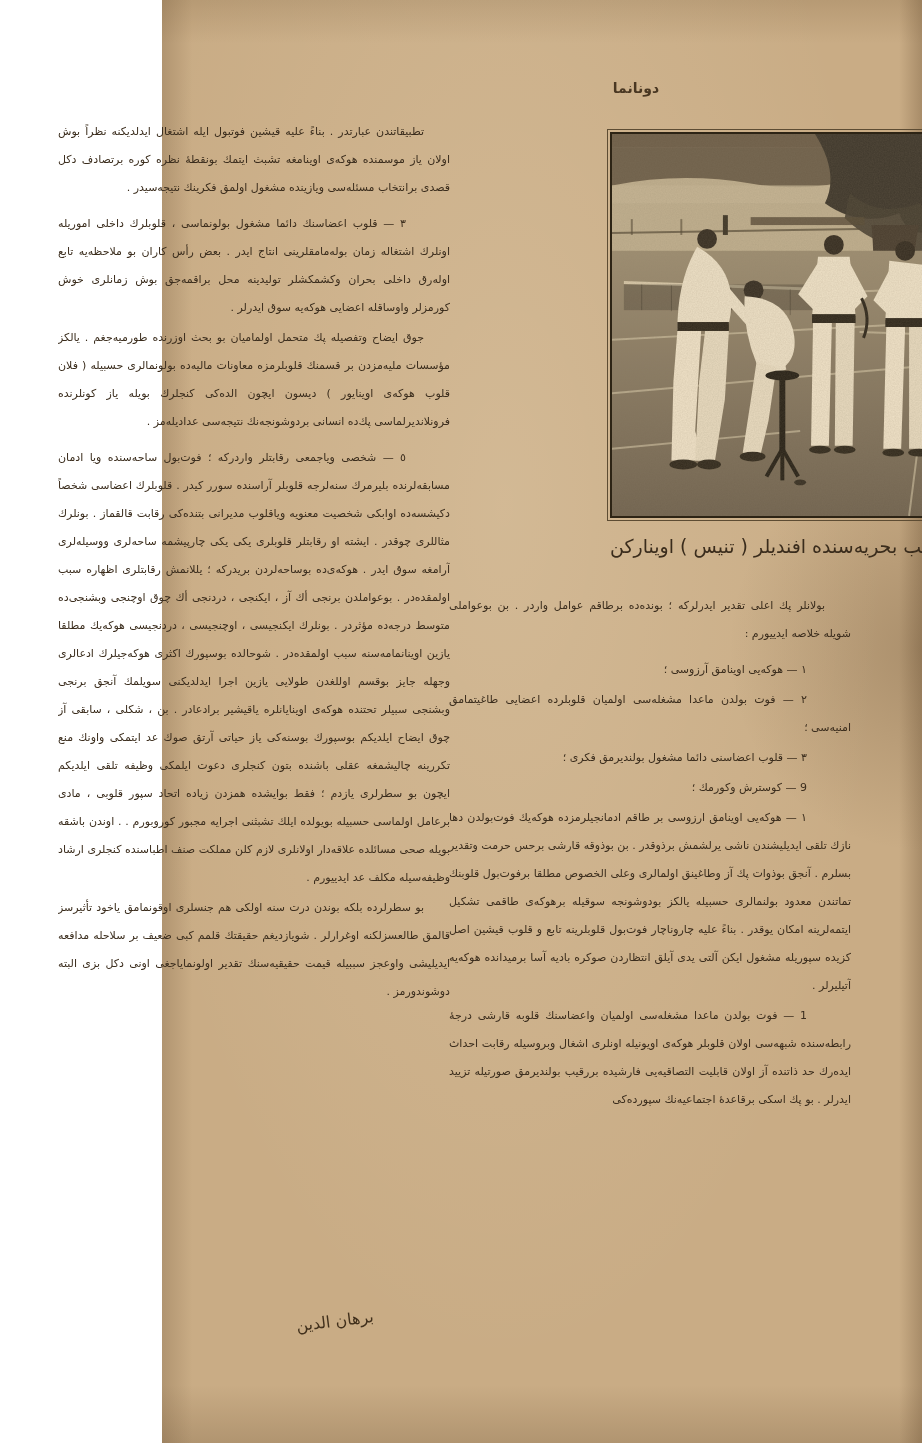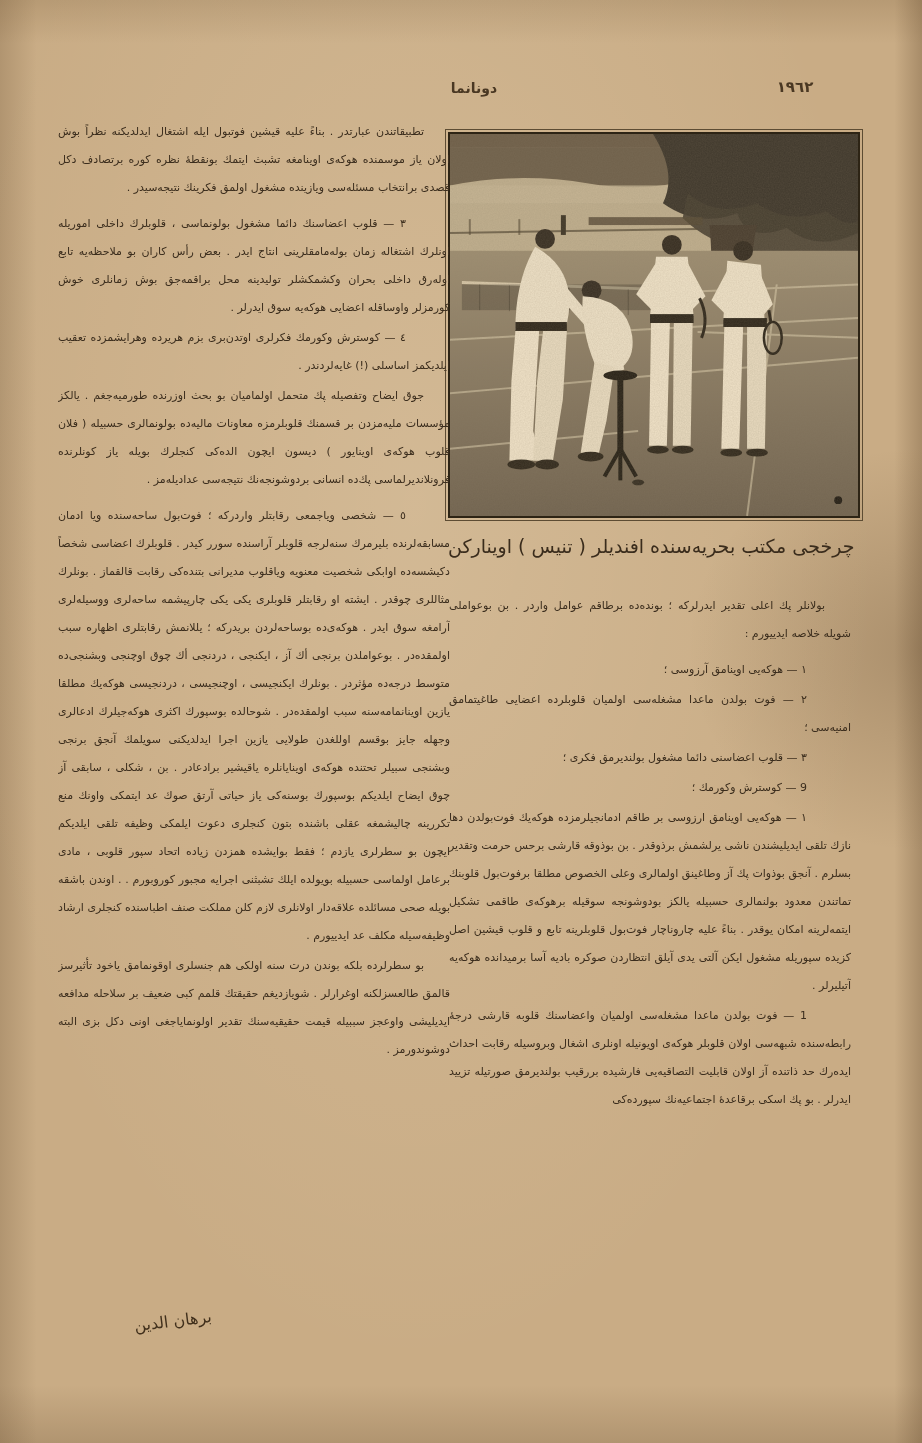--- a/index.html
+++ b/index.html
@@ -1,18 +1,18 @@
 <!DOCTYPE html>
 <html lang="ota" dir="rtl"><head>
 <meta charset="utf-8">
 <style>
   html,body{margin:0;padding:0;}
   body{width:922px;height:1443px;overflow:hidden;font-family:"DejaVu Sans",sans-serif;}
   .page{
-    position:relative;width:922px;height:1443px;
+    position:relative;width:760px;height:1443px;
     background:#c9ac85;
     background-image:
       radial-gradient(ellipse at 45% 35%, rgba(255,244,220,0.18), rgba(0,0,0,0) 65%),
       radial-gradient(ellipse at 100% 45%, rgba(80,58,34,0.25), rgba(0,0,0,0) 18%),
       linear-gradient(to right, rgba(90,65,38,0.22), rgba(0,0,0,0) 4%),
       linear-gradient(to left, rgba(90,65,38,0.30), rgba(0,0,0,0) 3%),
       linear-gradient(to bottom, rgba(110,82,48,0.20), rgba(0,0,0,0) 3%),
       linear-gradient(to top, rgba(90,65,38,0.22), rgba(0,0,0,0) 4%);
     color:#3a2c1c;
   }
@@ -173,21 +173,20 @@
 
       <rect x="0" y="0" width="412" height="386" filter="url(#grain)"></rect>
     </svg>
   </div>
 
   <div class="caption">چرخجى مكتب بحريه‌سنده افنديلر ( تنيس ) اويناركن</div>
 
   <div class="col col-left">
     <p>تطبيقاتندن عبارتدر . بناءً عليه قيشين فوتبول ايله اشتغال ايدلديكنه نظراً بوش اولان ياز موسمنده هوكه‌ى اوينامغه تشبث ايتمك بونقطهٔ نظره كوره برتصادف دكل قصدى برانتخاب مسئله‌سى ويازينده مشغول اولمق فكرينك نتيجه‌سيدر .</p>
     <p class="num-item">٣ — قلوب اعضاسنك دائما مشغول بولونماسى ، قلوبلرك داخلى اموريله اونلرك اشتغاله زمان بوله‌مامقلرينى انتاج ايدر . بعض رأس كاران بو ملاحظه‌يه تابع اوله‌رق داخلى بحران وكشمكشلر توليدينه محل براقمه‌جق بوش زمانلرى خوش كورمزلر واوساقله اعضايى هوكه‌يه سوق ايدرلر .</p>
-    <p class="num-item">٤ — كوسترش وكورمك فكرلرى اوتدن‌برى بزم هريرده وهرايشمزده تعقيب ايلديكمز اساسلى (!) غايه‌لردندر .</p>
     <p>جوق ايضاح وتفصيله پك متحمل اولماميان بو بحث اوزرنده طورميه‌جغم . يالكز مؤسسات مليه‌مزدن بر قسمنك قلوبلرمزه معاونات ماليه‌ده بولونمالرى حسبيله ( فلان قلوب هوكه‌ى اوينايور ) ديسون ايچون الده‌كى كنجلرك بويله ياز كونلرنده فرونلانديرلماسى پك‌ده انسانى بردوشونجه‌نك نتيجه‌سى عداديله‌مز .</p>
     <p class="num-item">٥ — شخصى وياجمعى رقابتلر واردركه ؛ فوت‌بول ساحه‌سنده ويا ادمان مسابقه‌لرنده بليرمرك سنه‌لرجه قلوبلر آراسنده سورر كيدر . قلوبلرك اعضاسى شخصاً دكيشسه‌ده اوابكى شخصيت معنويه وياقلوب مديرانى بتنده‌كى رقابت قالقماز . بونلرك مثاللرى چوقدر . ايشته او رقابتلر قلوبلرى يكى يكى چارپيشمه ساحه‌لرى ووسيله‌لرى آرامغه سوق ايدر . هوكه‌ى‌ده بوساحه‌لردن بريدركه ؛ يللانمش رقابتلرى اظهاره سبب اولمقده‌در . بوعواملدن برنجى أك آز ، ايكنجى ، دردنجى أك چوق اوچنجى وبشنجى‌ده متوسط درجه‌ده مؤثردر . بونلرك ايكنجيسى ، اوچنجيسى ، دردنجيسى هوكه‌يك مطلقا يازين اوينانمامه‌سنه سبب اولمقده‌در . شوحالده بوسپورك اكثرى هوكه‌جيلرك ادعالرى وجهله جايز بوقسم اوللغدن طولايى يازين اجرا ايدلديكنى سويلمك آنجق برنجى وبشنجى سبيلر تحتنده هوكه‌ى اوينايانلره ياقيشير برادعادر . بن ، شكلى ، سابقى آز چوق ايضاح ايلديكم بوسپورك بوسنه‌كى ياز حياتى آرتق صوك عد ايتمكى واونك منع تكررينه چاليشمغه عقلى باشنده بتون كنجلرى دعوت ايلمكى وظيفه تلقى ايلديكم ايچون بو سطرلرى يازدم ؛ فقط بوايشده همزدن زياده اتحاد سپور قلوبى ، مادى برعامل اولماسى حسبيله بويولده ايلك تشبثنى اجرايه مجبور كوروبورم . . اوندن باشقه بويله صحى مسائلده علاقه‌دار اولانلرى لازم كلن مملكت صنف اطباسنده كنجلرى ارشاد وظيفه‌سيله مكلف عد ايدييورم .</p>
     <p>بو سطرلرده بلكه بوندن درت سنه اولكى هم جنسلرى اوقونمامق ياخود تأثيرسز قالمق طالعسزلكنه اوغرارلر . شويازديغم حقيقتك قلمم كبى ضعيف بر سلاحله مدافعه ايديليشى واوعجز سببيله قيمت حقيقيه‌سنك تقدير اولونماياجغى اونى دكل بزى البته دوشوندورمز .</p>
   </div>
 
   <div class="col col-right">
     <p>بولانلر پك اعلى تقدير ايدرلركه ؛ بونده‌ده برطاقم عوامل واردر . بن بوعواملى شويله خلاصه ايدييورم :</p>
     <p class="num-item">١ — هوكه‌يى اوينامق آرزوسى ؛</p>
     <p class="num-item">٢ — فوت بولدن ماعدا مشغله‌سى اولميان قلوبلرده اعضايى طاغيتمامق امنيه‌سى ؛</p>
     <p class="num-item">٣ — قلوب اعضاسنى دائما مشغول بولنديرمق فكرى ؛</p>

